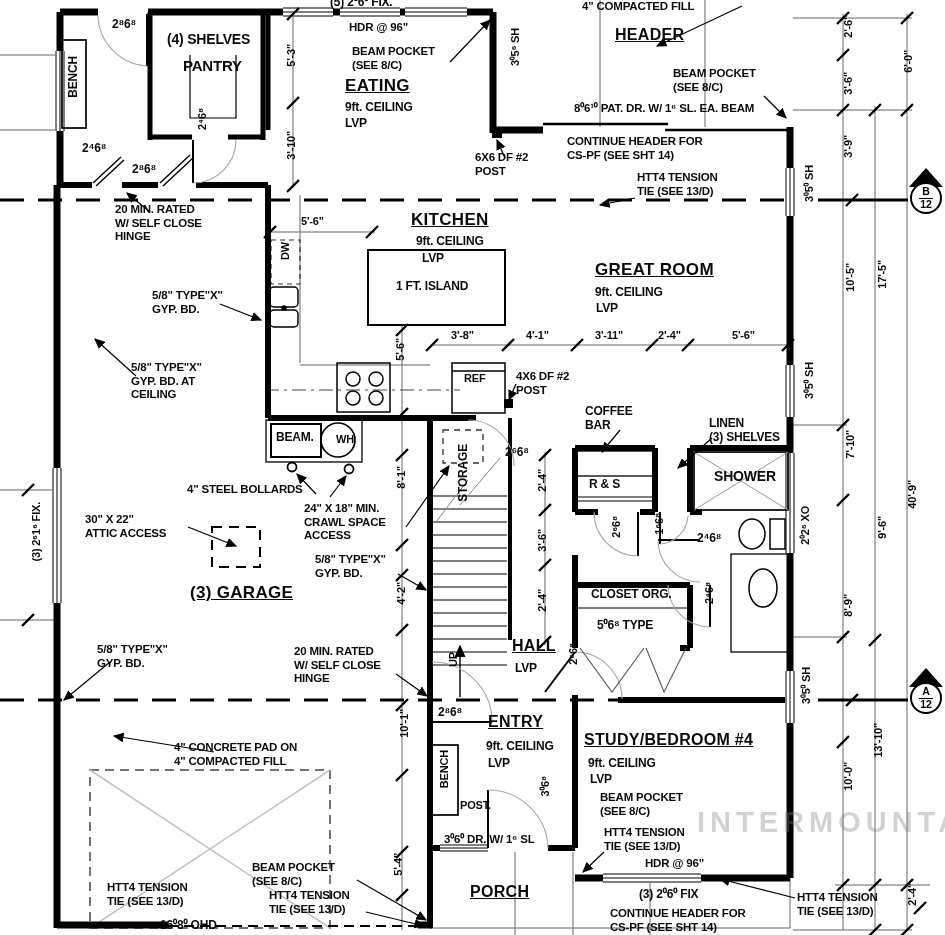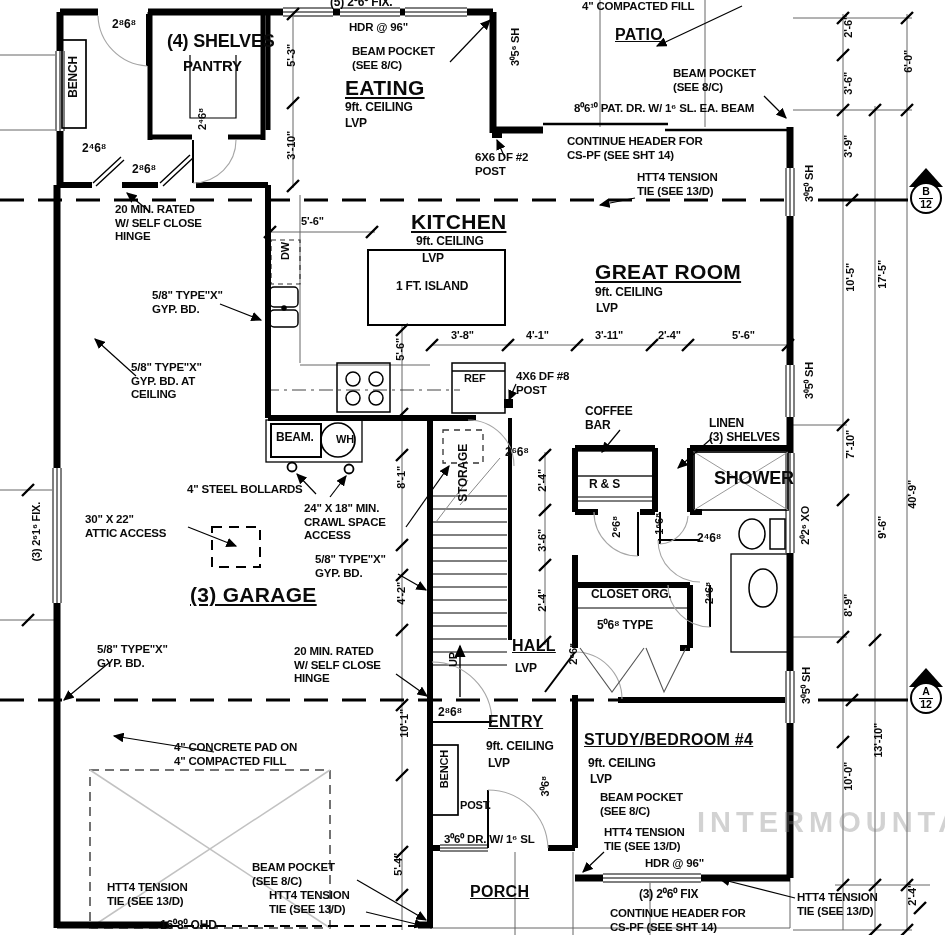--- a/index.html
+++ b/index.html
@@ -2,23 +2,23 @@
 <html><head>
 <meta charset="utf-8">
 <style>
   html,body{margin:0;padding:0;background:#fff;}
   #sheet{position:relative;width:945px;height:935px;background:#fff;overflow:hidden;
          font-family:"Liberation Sans",sans-serif;color:#000;}
   #sheet svg{position:absolute;left:0;top:0;}
   .lbl{position:absolute;font-weight:bold;white-space:pre-line;line-height:1.18;
        font-size:11.5px;color:#0a0a0a;letter-spacing:-0.2px;}
   .v{writing-mode:vertical-rl;transform:rotate(180deg);}
-  .ttl{font-size:21px;text-decoration:underline;letter-spacing:0.3px;}
+  .ttl{font-size:17px;text-decoration:underline;letter-spacing:0.3px;}
   .ttl2{font-size:16px;text-decoration:underline;letter-spacing:0.3px;}
-  .f15{font-size:15px}.f13{font-size:18px}.f12{font-size:12px}.f11{font-size:11px}
+  .f15{font-size:15px}.f13{font-size:14px}.f12{font-size:12px}.f11{font-size:11px}
   .wm{position:absolute;left:697px;top:806px;font-size:29px;font-weight:bold;
       letter-spacing:5px;color:rgba(125,125,125,0.35);pointer-events:none;}
   .mk{position:absolute;width:38px;}
   .mk .tri{width:0;height:0;margin:0 auto;border-left:17px solid transparent;
            border-right:17px solid transparent;border-bottom:19px solid #000;}
   .mk .circ{width:28px;height:28px;border:2px solid #000;border-radius:50%;background:#fff;
             margin:-5px auto 0;display:flex;flex-direction:column;align-items:center;
             justify-content:center;font-size:10.5px;font-weight:bold;line-height:1.05;}
   .mk .circ .top{border-bottom:1.5px solid #000;padding:0 3px 0px;}
 </style>
@@ -249,21 +249,21 @@
 
   <g fill="#000">
     <rect x="492" y="128" width="10" height="10"></rect>
     <rect x="504" y="399" width="9" height="9"></rect>
   </g>
 </svg>
 
 <span class="lbl f15" style="left:183px;top:57px">PANTRY</span>
 <span class="lbl f13" style="left:167px;top:31px">(4) SHELVES</span>
 <span class="lbl ttl" style="left:345px;top:76px">EATING</span>
-<span class="lbl ttl2" style="left:615px;top:26px">PATIO</span>
+<span class="lbl ttl2" style="left:615px;top:26px">HEADER</span>
 <span class="lbl ttl" style="left:411px;top:210px">KITCHEN</span>
 <span class="lbl ttl" style="left:595px;top:260px">GREAT ROOM</span>
 <span class="lbl ttl" style="left:190px;top:583px">(3) GARAGE</span>
 <span class="lbl ttl2" style="left:512px;top:637px">HALL</span>
 <span class="lbl ttl2" style="left:488px;top:713px">ENTRY</span>
 <span class="lbl ttl2" style="left:584px;top:731px">STUDY/BEDROOM #4</span>
 <span class="lbl ttl2" style="left:470px;top:883px">PORCH</span>
 
 <span class="lbl f12" style="left:345px;top:100px">9ft. CEILING</span>
 <span class="lbl f12" style="left:345px;top:116px">LVP</span>
@@ -363,21 +363,21 @@
 <span class="lbl" style="left:475px;top:151px">6X6 DF #2
 POST</span>
 <span class="lbl" style="left:115px;top:203px">20 MIN. RATED
 W/ SELF CLOSE
 HINGE</span>
 <span class="lbl" style="left:152px;top:289px">5/8" TYPE"X"
 GYP. BD.</span>
 <span class="lbl" style="left:131px;top:361px">5/8" TYPE"X"
 GYP. BD. AT
 CEILING</span>
-<span class="lbl" style="left:516px;top:370px">4X6 DF #8
+<span class="lbl" style="left:516px;top:370px">4X6 DF #2
 POST</span>
 <span class="lbl" style="left:187px;top:483px">4" STEEL BOLLARDS</span>
 <span class="lbl" style="left:304px;top:502px">24" X 18" MIN.
 CRAWL SPACE
 ACCESS</span>
 <span class="lbl" style="left:85px;top:513px">30" X 22"
 ATTIC ACCESS</span>
 <span class="lbl" style="left:315px;top:553px">5/8" TYPE"X"
 GYP. BD.</span>
 <span class="lbl" style="left:97px;top:643px">5/8" TYPE"X"

